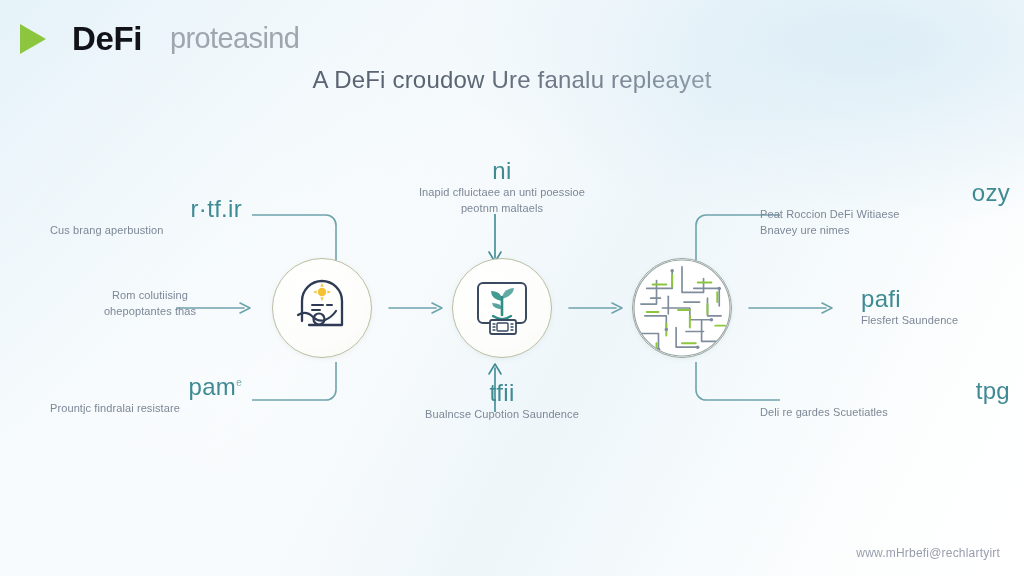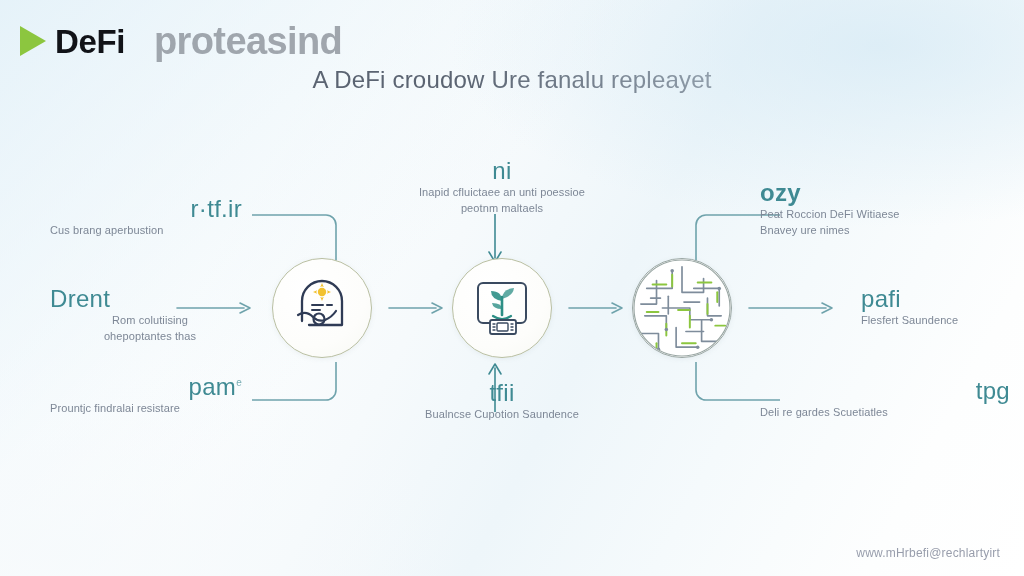--- a/index.html
+++ b/index.html
@@ -36,35 +36,35 @@
     content:"";
     position:absolute; inset:0;
     background:radial-gradient(ellipse 60% 45% at 86% 8%, rgba(214,234,245,.75), rgba(255,255,255,0) 70%),
                radial-gradient(ellipse 55% 50% at 6% 96%, rgba(246,250,252,.9), rgba(255,255,255,0) 72%);
     pointer-events:none;
   }
 
   
   #brand {
     position:absolute; left:20px; top:22px;
-    display:flex; align-items:center; gap:9px;
+    display:flex; align-items:center; gap:26px;
     z-index:6;
   }
   #brand .tri { width:0; height:0; display:block;
     border-left:26px solid #8cc63f;
     border-top:15px solid transparent;
     border-bottom:15px solid transparent;
   }
   #brand .bname {
     font-size:33px; font-weight:bold; color:#111318;
     letter-spacing:-.4px; line-height:1;
   }
   #brand .bsub {
-    font-size:38px; font-weight:bold; color:#9aa0a8;
-    letter-spacing:-.6px; line-height:1; margin-left:20px;
+    font-size:29px; font-weight:normal; color:#9aa0a8;
+    letter-spacing:-.6px; line-height:1; margin-left:2px;
     opacity:.93;
   }
 
   
   #page-title {
     position:absolute; top:66px; left:0; width:1024px;
     text-align:center;
     font-size:24px; color:#5b6472; font-weight:400;
     letter-spacing:.2px;
   }
@@ -123,21 +123,21 @@
   #ann-ct { left:368px; top:158px;  width:268px; }
   #ann-cb { left:368px; top:380px;  width:268px; }
   #ann-tr { left:760px; top:180px;  width:250px; }
   #ann-mr { left:848px; top:286px;  width:176px;margin-left:13px; }
   #ann-br { left:760px; top:378px;  width:250px; }
 
   #ann-ml .h { text-align:left; }
   #ann-ml .d { text-align:center; }
   #ann-tl .h { text-align:right; padding-right:58px; }
   #ann-bl .h { text-align:right; padding-right:58px; }
-  #ann-tr .h { text-align:left;font-weight:bold; }
+  #ann-tr .h { text-align:right; }
   #ann-br .h { text-align:right; }
 
   
   #footer {
     position:absolute; right:24px; bottom:16px;
     font-size:12px; color:#8d93a3; letter-spacing:.2px;
     z-index:6; opacity:.9;
   }
 </style>
 </head>
@@ -274,21 +274,20 @@
       <circle cx="50" cy="50" r="49" fill="none" stroke="#9aa7a4" stroke-width="1.2"></circle>
     </svg>
   </div>
 
   <div class="ann lead" id="ann-tl">
     <div class="h">r·tf.ir</div>
     <div class="d">Cus brang aperbustion</div>
   </div>
 
   <div class="ann" id="ann-ml">
-    <div class="h">Drent</div>
     <div class="d">
       <div>Rom colutiising</div>
       <div>ohepoptantes thas</div>
     </div>
   </div>
 
   <div class="ann lead" id="ann-bl">
     <div class="h"><span>pam</span><sup>e</sup></div>
     <div class="d">Prountjc findralai resistare</div>
   </div>

